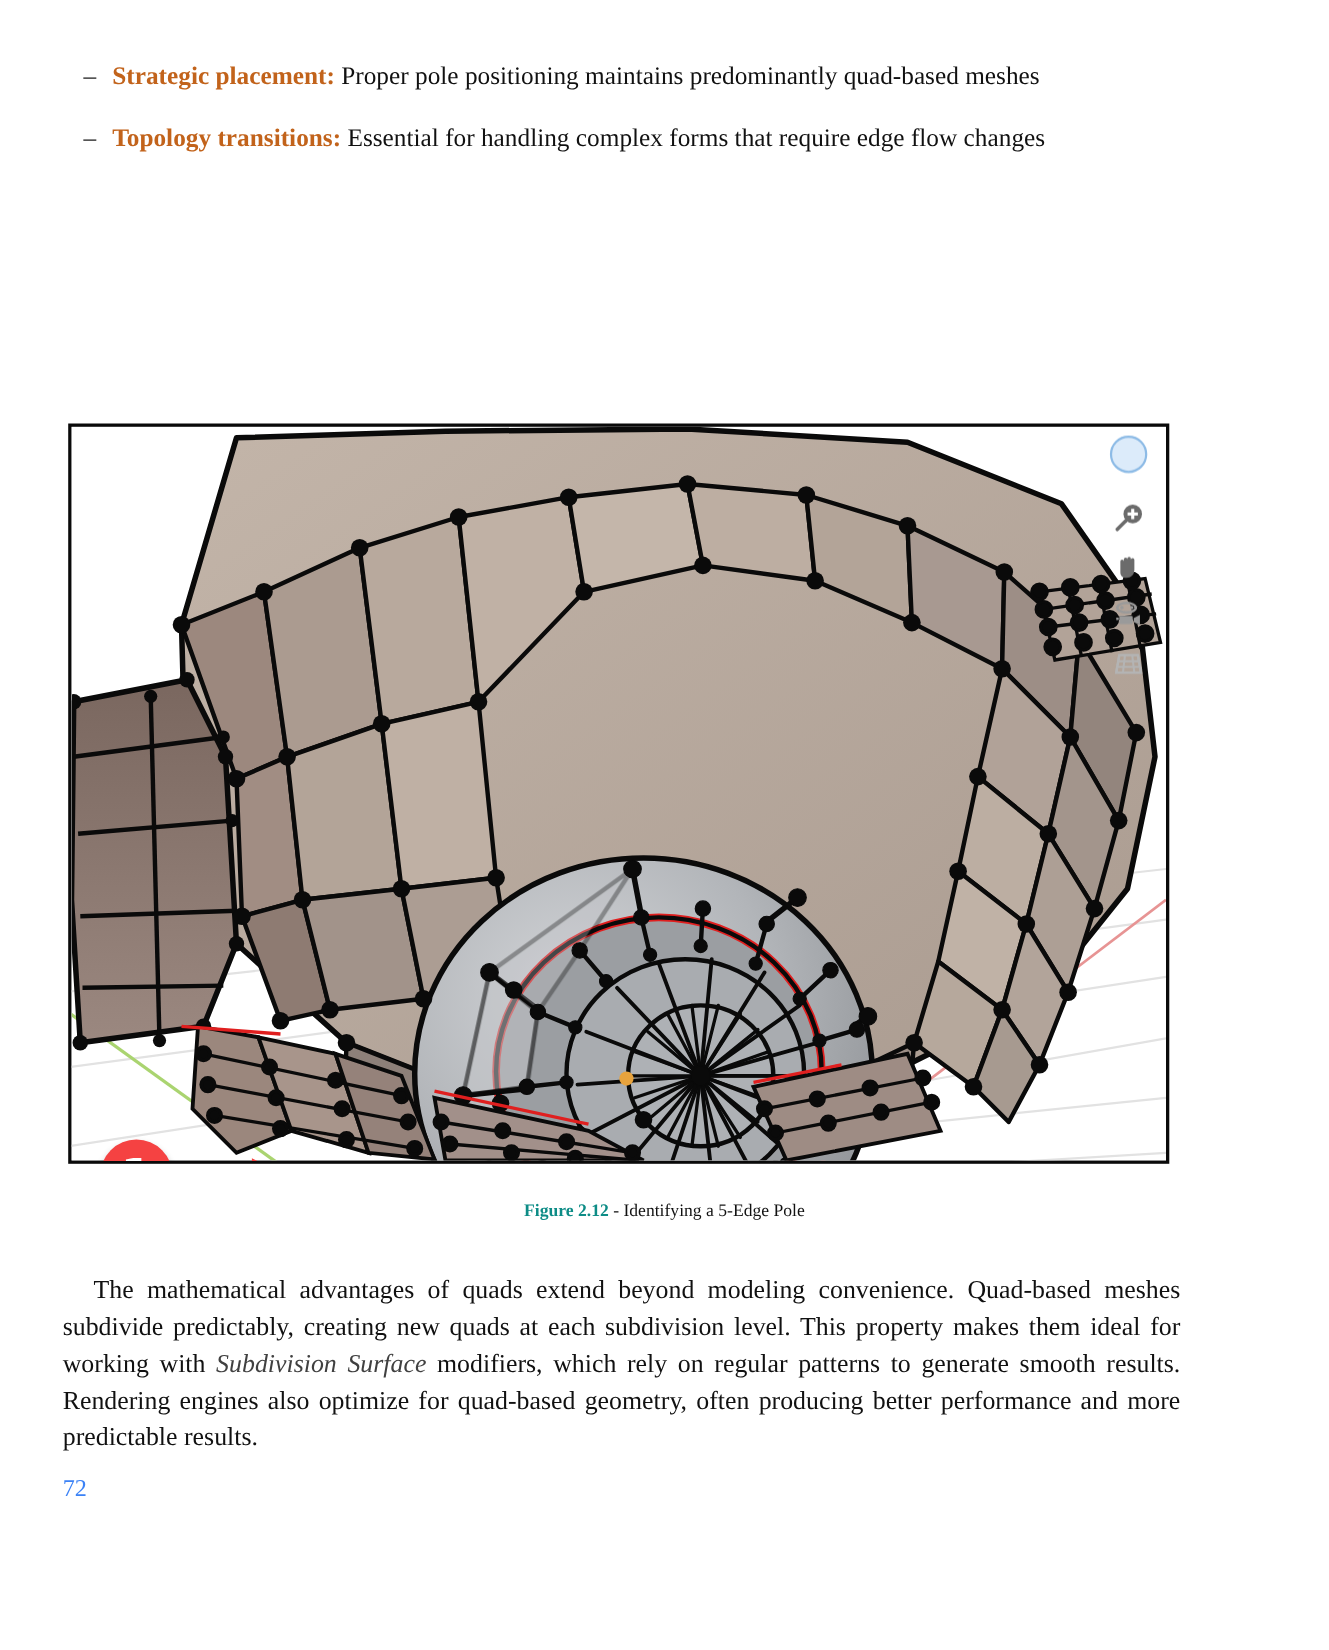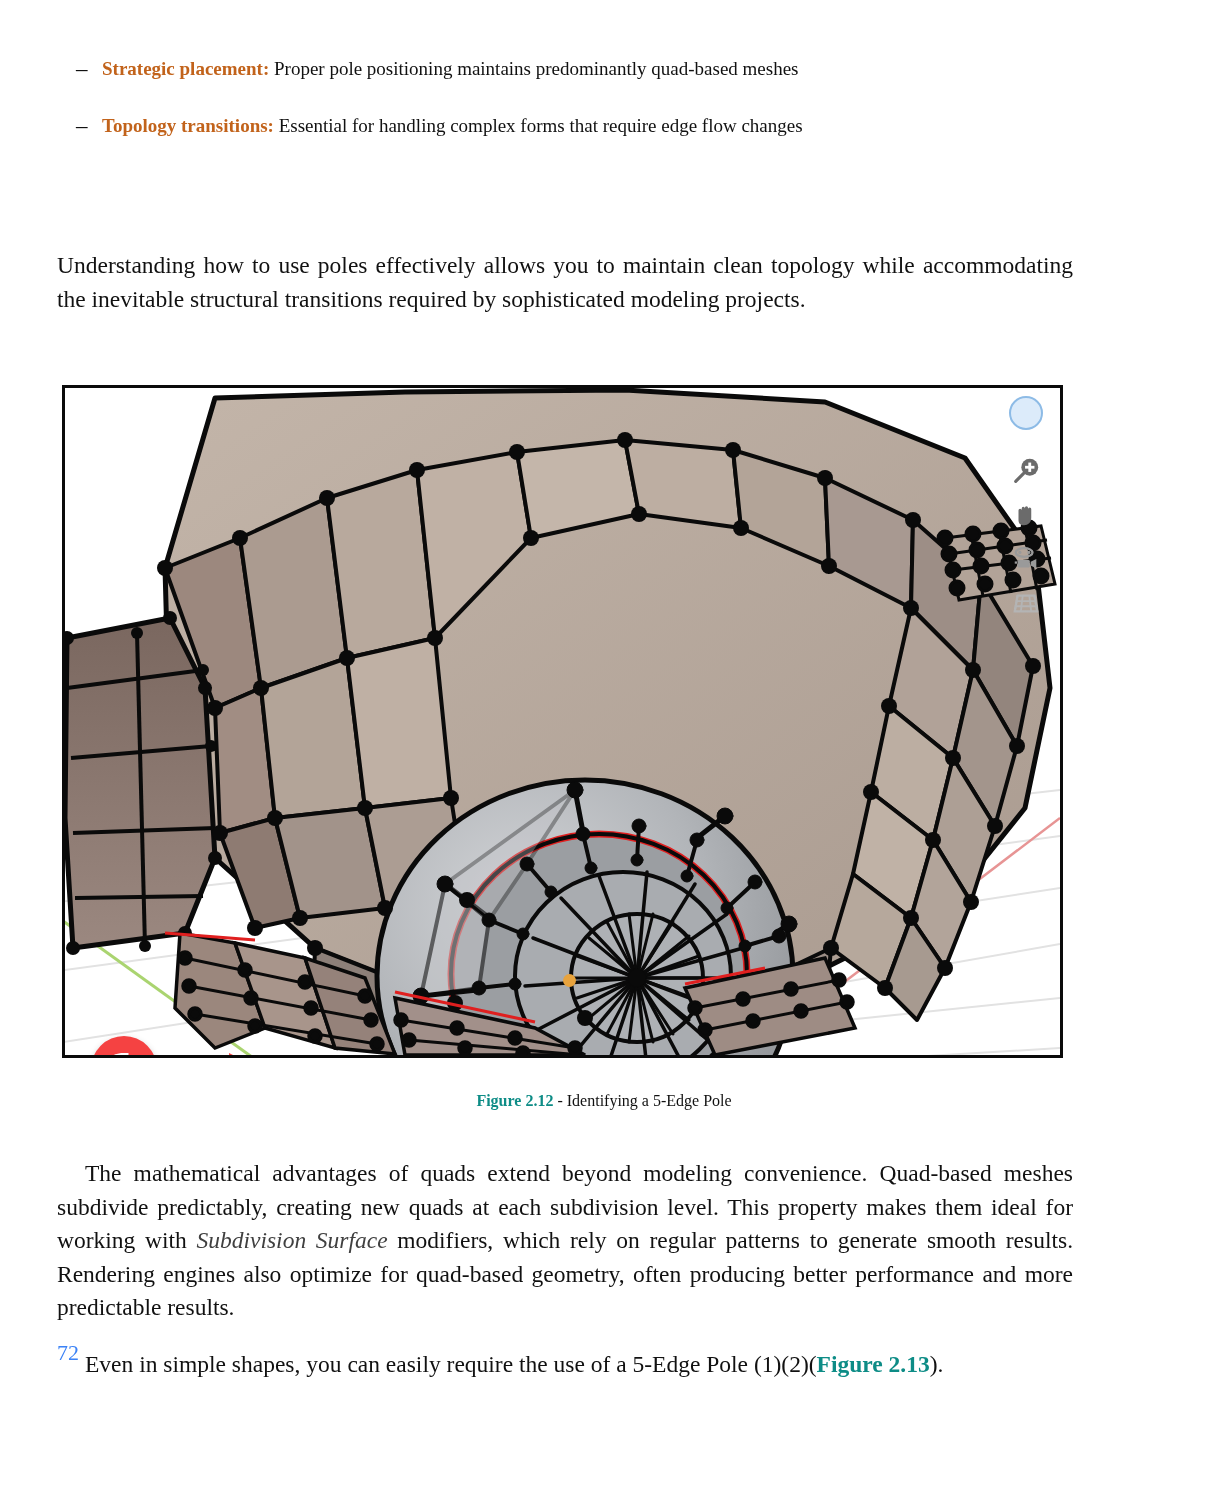--- a/index.html
+++ b/index.html
@@ -36,21 +36,21 @@
   }
   .bullet-dash {
     width: 26px;
     flex: 0 0 26px;
     font-size: 23px;
     line-height: 33px;
     color: #111;
   }
   .bullet-body {
     flex: 1 1 auto;
-    font-size: 19px;
+    font-size: 23px;
     line-height: 33px;
     text-align: justify;
     text-justify: inter-word;
     hyphens: none;
   }
   .bullet-body.j { text-align-last: left; }
   .lead {
     color: #c2631b;
     font-weight: bold;
   }
@@ -200,21 +200,20 @@
 
     <div class="bullet-row">
       <span class="bullet-dash">–</span>
       <div class="bullet-body j">
         <span class="lead">Topology transitions:</span><span> Essential for handling complex forms that require edge flow changes</span>
       </div>
     </div>
 
   </div>
 
-  <div class="para" id="para-intro">Understanding how to use poles effectively allows you to maintain clean topology while accommodating the inevitable structural transitions required by sophisticated modeling projects.</div>
 
   <div class="figure-wrap">
     <div class="viewport">
       <div class="vp-inner">
 
         <svg width="995" height="667" viewBox="0 0 995 667" style="position:absolute;left:0;top:0;">
           <defs>
             <clipPath id="vpclip">
                 <rect x="0" y="0" width="995" height="667"></rect>
               </clipPath>
@@ -651,19 +650,16 @@
   </div>
 
   <div class="caption">
     <span class="lbl">Figure 2.12</span><span> - Identifying a 5-Edge Pole</span>
   </div>
 
   <div class="para" id="para-math">
     <span class="indent"></span><span>The mathematical advantages of quads extend beyond modeling convenience. Quad-based meshes subdivide predictably, creating new quads at each subdivision level. This property makes them ideal for working with </span><span class="ital-orange">Subdivision Surface</span><span> modifiers, which rely on regular patterns to generate smooth results. Rendering engines also optimize for quad-based geometry, often producing better performance and more predictable results.</span>
   </div>
 
-  <div class="para" id="para-even">
-    <span class="indent"></span><span>Even in simple shapes, you can easily require the use of a 5-Edge Pole (1)(2)(</span><span class="teal-bold">Figure 2.13</span><span>).</span>
-  </div>
 
   <div class="pageno">72</div>
 
 </div>
 
 </body></html>

